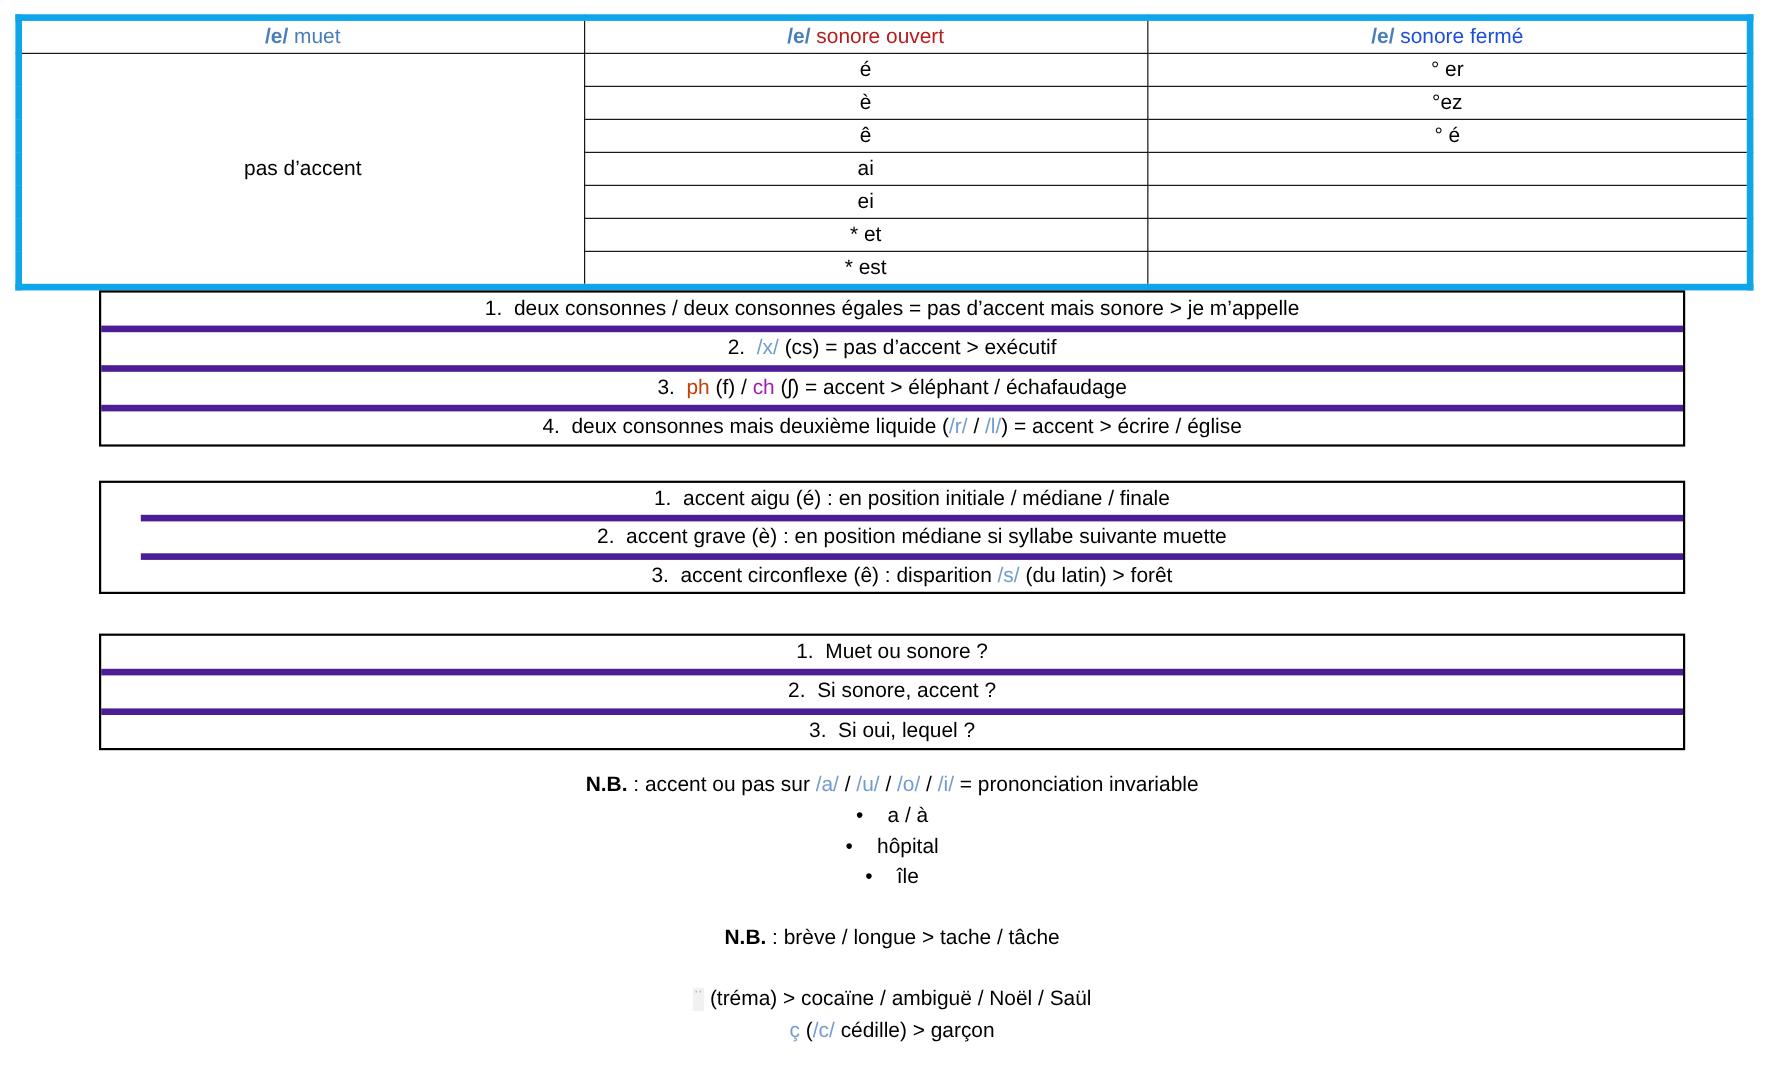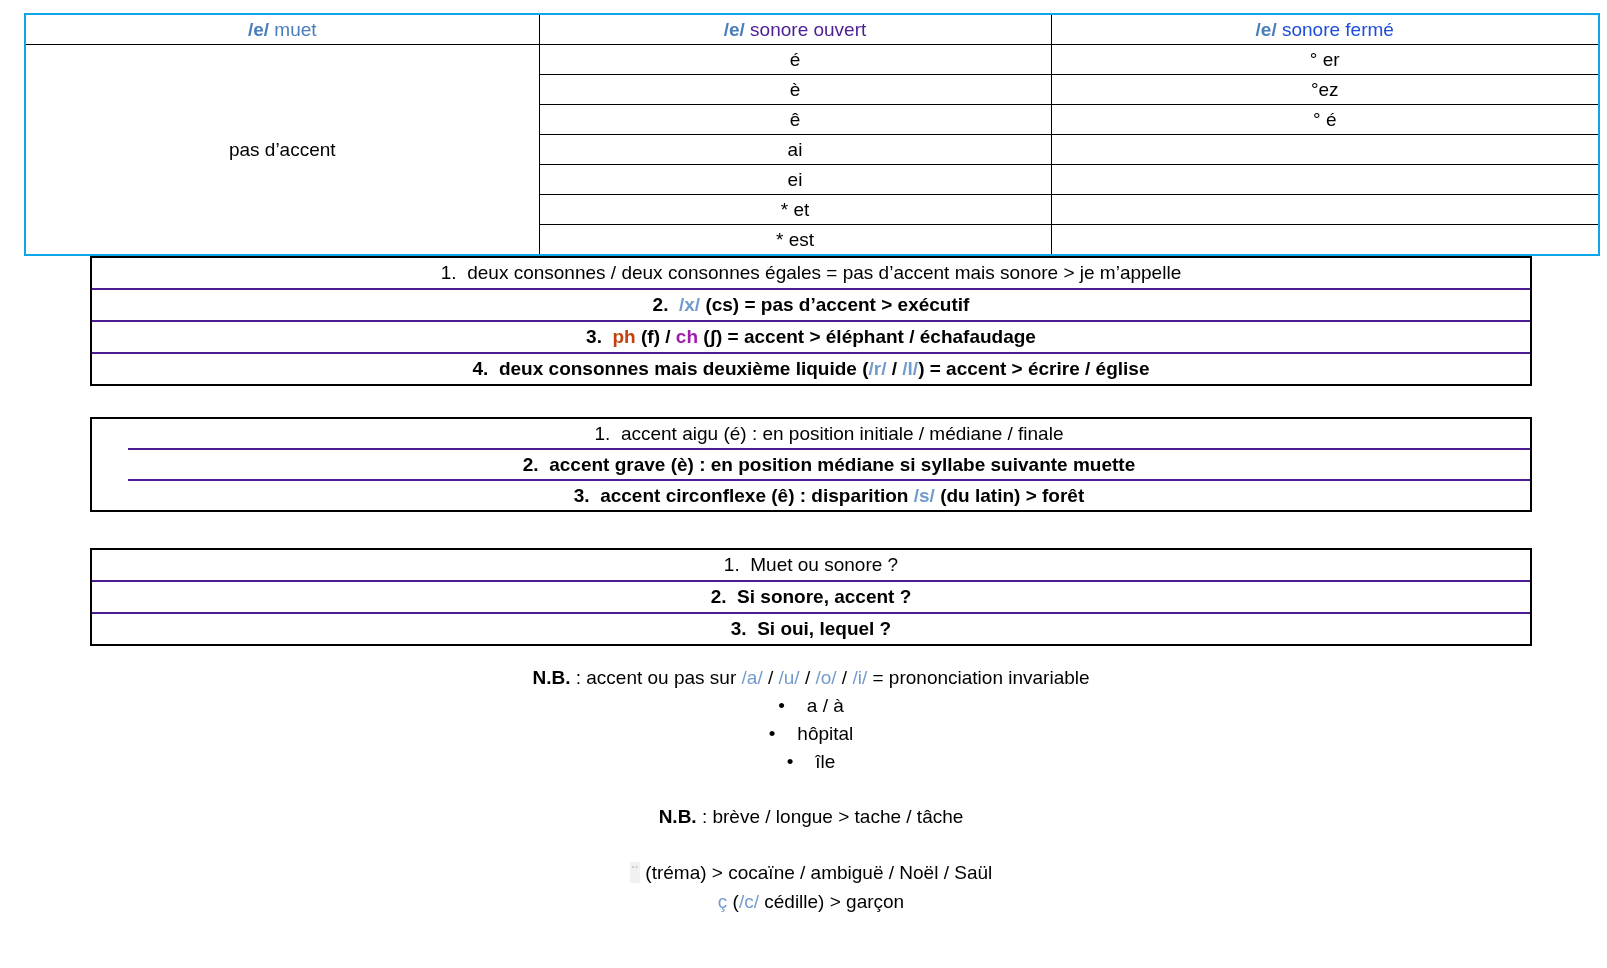--- a/index.html
+++ b/index.html
@@ -18,23 +18,23 @@
   .page {
     position: relative;
     width: 1607px;
     height: 968px;
   }
 
   
   table.t1 {
     border-collapse: collapse;
     table-layout: fixed;
-    margin: 13px 0 0 24px;
+    margin: 13px 0 0 14px;
     width: 1574px;
-    border: 2px solid #0ea5e9;
+    border: 6px solid #0ea5e9;
   }
   table.t1 td {
     border: 1px solid #000;
     height: 29px;
     text-align: center;
     vertical-align: middle;
     padding: 0 4px;
     white-space: pre-wrap;
     overflow: hidden;
   }
@@ -47,22 +47,21 @@
     box-sizing: border-box;
   }
   .box .row {
     height: 29px;
     line-height: 29px;
     text-align: center;
     white-space: pre-wrap;
     overflow: hidden;
   }
   .box .row + .row {
-    border-top: 2px solid #4c1d95;
-    font-weight: bold;
+    border-top: 6px solid #4c1d95;
   }
   .box.consonnes { }
   .box.consonnes .row { height: 30px; line-height: 30px; }
   .box.accents   { margin-top: 31px; padding-left: 36px; }
   .box.questions { margin-top: 36px; }
   .box.questions .row { height: 30px; line-height: 30px; }
 
   
   .notes {
     margin-left: 90px;
@@ -83,21 +82,21 @@
 
   <table class="t1">
     <colgroup>
       <col style="width:514px">
       <col style="width:512px">
       <col style="width:548px">
     </colgroup>
     <tbody>
       <tr>
         <td class="rich"><span style="color: rgb(74, 126, 187); font-weight: bold;">/e/</span><span style="color: rgb(74, 126, 187);"> muet</span></td>
-        <td class="rich"><span style="color: rgb(74, 126, 187); font-weight: bold;">/e/</span><span style="color: #4c1d95;"> sonore ouvert</span></td>
+        <td class="rich"><span style="color: rgb(74, 126, 187); font-weight: bold;">/e/</span><span style="color: #b91c1c;"> sonore ouvert</span></td>
         <td class="rich"><span style="color: rgb(74, 126, 187); font-weight: bold;">/e/</span><span style="color: #1d4ed8;"> sonore fermé</span></td>
       </tr>
       <tr>
         <td rowspan="7">pas d’accent</td>
         <td>é</td>
         <td>° er</td>
       </tr>
       <tr>
         <td>è</td>
         <td>°ez</td>

